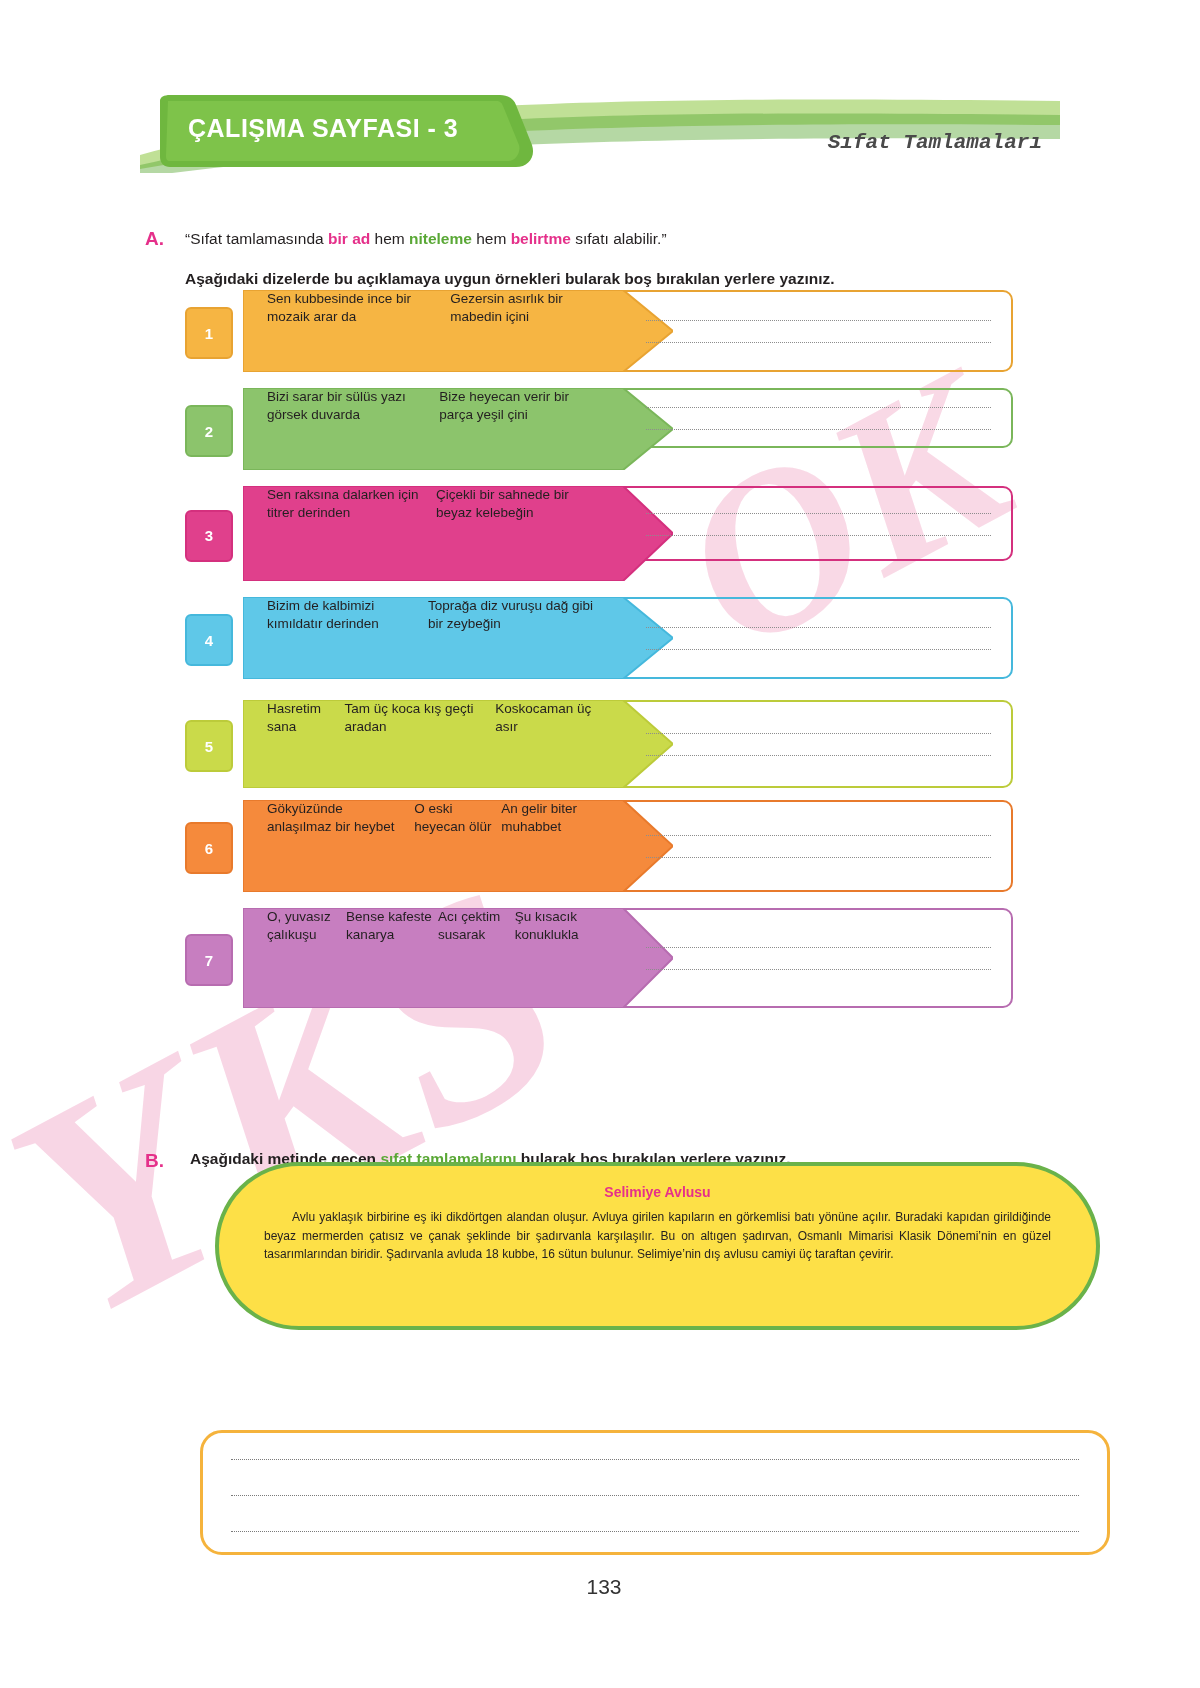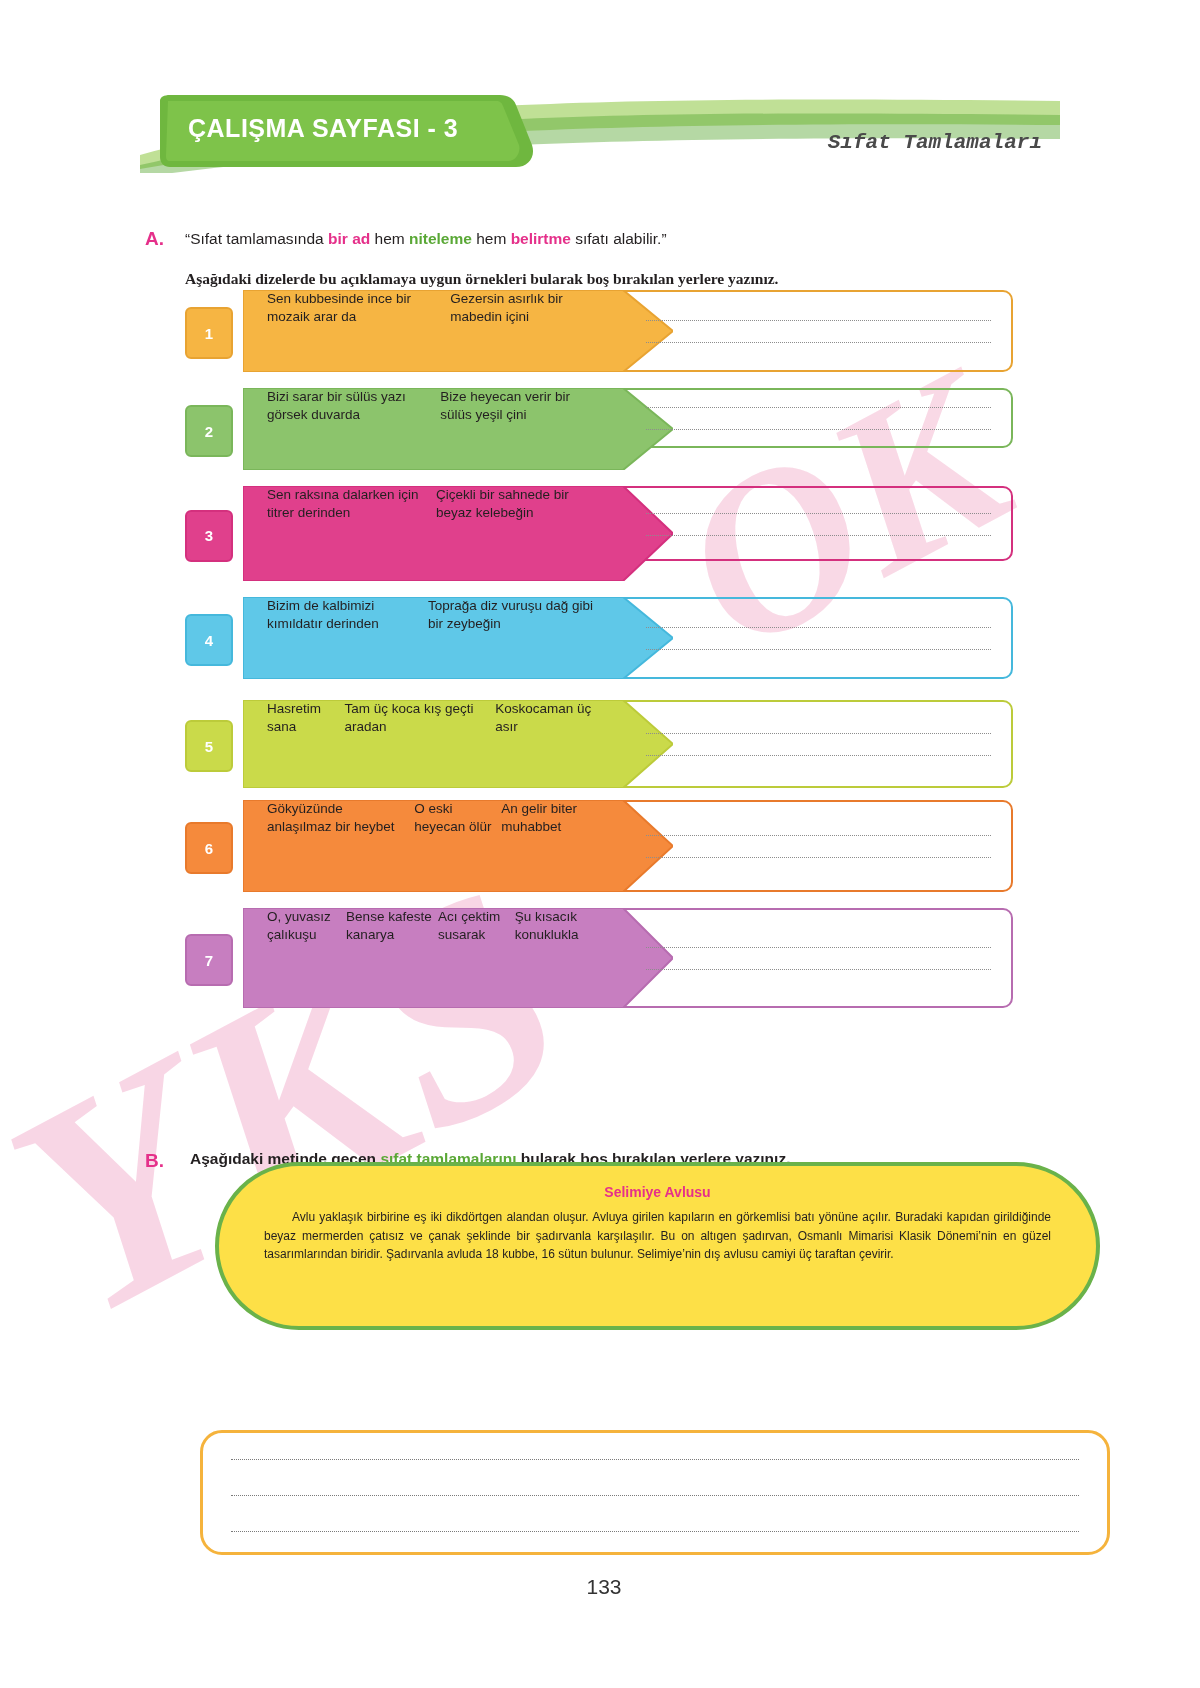--- a/index.html
+++ b/index.html
@@ -123,21 +123,21 @@
     <div class="hdr-title">ÇALIŞMA SAYFASI - 3</div>
     <div class="hdr-sub">Sıfat Tamlamaları</div>
   </div>
 
   <div class="sec-letter" style="left:145px;top:228px;">A.</div>
 
   <div class="q-line" style="left:185px;top:230px;">
     <span>“Sıfat tamlamasında </span><span class="hl-pink">bir ad</span><span> hem </span><span class="hl-green">niteleme</span><span> hem </span><span class="hl-pink2">belirtme</span><span> sıfatı alabilir.”</span>
   </div>
 
-  <div class="q-bold" style="left:185px;top:270px;font-family:Liberation Serif, serif;">Aşağıdaki dizelerde bu açıklamaya uygun örnekleri bularak boş bırakılan yerlere yazınız.</div>
+  <div class="q-bold" style="left:185px;top:270px;">Aşağıdaki dizelerde bu açıklamaya uygun örnekleri bularak boş bırakılan yerlere yazınız.</div>
 
   <div id="rowsRoot">
       <div class="row" style="top: 290px; height: 82px; width: 830px;">
         <div class="outer-box" style="border: 2px solid rgb(232, 163, 50);"></div>
         <div style="position: absolute; left: 58px; top: 0px; width: 430px; height: 82px;">
           <svg viewBox="0 0 430 82" preserveAspectRatio="none" width="430" height="82" style="display: block;">
             <path d="M0,0 L380,0 L430,41 L380,82 L0,82 Z" fill="#f6b543" stroke="#e8a332" stroke-width="2"></path>
           </svg>
         </div>
         <div class="arrow-text" style="left: 82px; width: 330px;">
@@ -152,21 +152,21 @@
       </div>
       <div class="row" style="top: 388px; height: 60px; width: 830px;">
         <div class="outer-box" style="border: 2px solid rgb(122, 182, 90);"></div>
         <div style="position: absolute; left: 58px; top: 0px; width: 430px; height: 82px;">
           <svg viewBox="0 0 430 82" preserveAspectRatio="none" width="430" height="82" style="display: block;">
             <path d="M0,0 L380,0 L430,41 L380,82 L0,82 Z" fill="#8cc46c" stroke="#7ab65a" stroke-width="2"></path>
           </svg>
         </div>
         <div class="arrow-text" style="left: 82px; width: 330px;">
           <div>Bizi sarar bir sülüs yazı görsek duvarda</div>
-          <div>Bize heyecan verir bir sülüs yeşil çini</div>
+          <div>Bize heyecan verir bir parça yeşil çini</div>
         </div>
         <div class="lines">
           <div class="ln"></div>
           <div class="ln"></div>
         </div>
         <div class="num-box" style="top: 17px; background: rgb(140, 196, 108); border-color: rgb(122, 182, 90);">2</div>
       </div>
       <div class="row" style="top: 486px; height: 75px; width: 830px;">
         <div class="outer-box" style="border: 2px solid rgb(212, 48, 126);"></div>
         <div style="position: absolute; left: 58px; top: 0px; width: 430px; height: 95px;">

